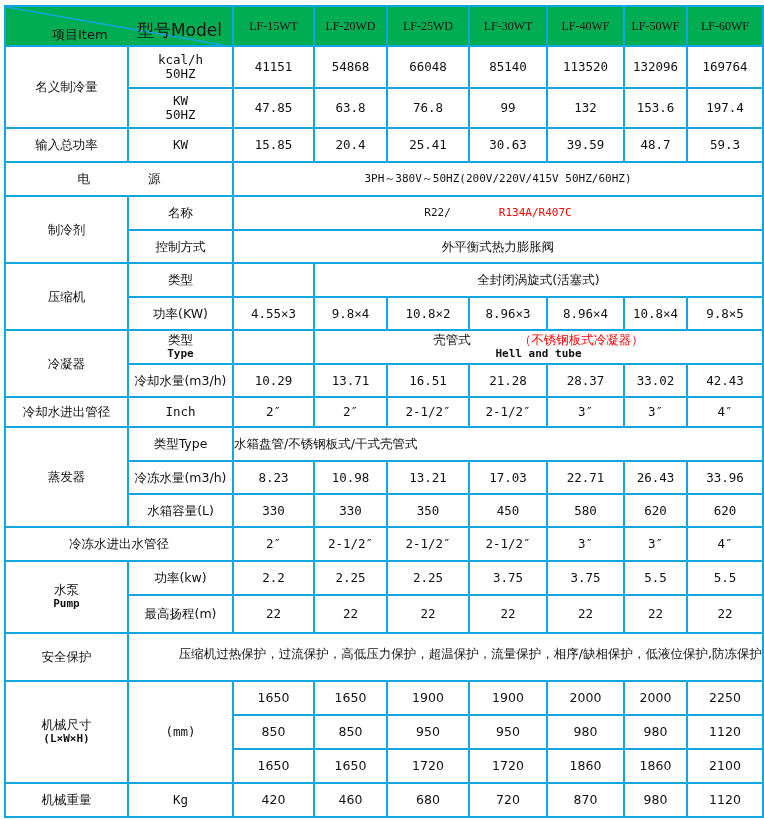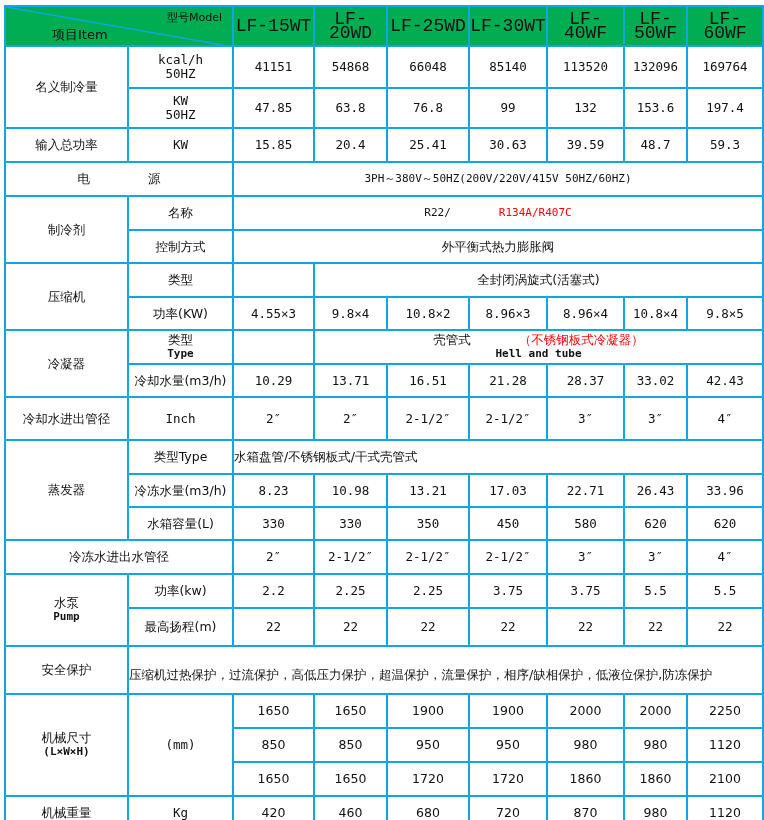--- a/index.html
+++ b/index.html
@@ -5,24 +5,24 @@
   html, body { margin: 0; padding: 0; background: #ffffff; }
   body { width: 764px; height: 820px; position: relative; overflow: hidden;
          font-family: "DejaVu Sans", "Liberation Sans", sans-serif; color: #111; }
   table.spec { position: absolute; left: 4px; top: 5px; border-collapse: collapse;
                table-layout: fixed; width: 758px; }
   table.spec td { border: 2px solid #12a6e0; text-align: center; vertical-align: middle;
                   padding: 0; font-size: 12.5px; line-height: 14px; overflow: hidden; }
   .mono { font-family: "DejaVu Sans Mono", "Liberation Mono", monospace; font-size: 11.5px; }
   .cn { font-size: 13.5px; }
   tr.head td { background: #00ad52; height: 38px; }
-  tr.head td.model { font-family: Liberation Mono, monospace; font-size: 18px; margin-left: 48px; }
+  tr.head td.model { font-family: Liberation Serif, serif; font-size: 12px; margin-left: 48px; }
   td.corner { position: relative; }
   td.corner svg { position: absolute; left: 0; top: 0; }
-  .corner-model { position: absolute; right: 10px; top: 4px; font-size: 11px; }
+  .corner-model { position: absolute; right: 10px; top: 16px; font-size: 17px; }
   .corner-item { position: absolute; left: 2px; bottom: 3px; font-size: 13px; margin-left: 44px; }
   .red { color: #ff0000; padding-left: 48px; }
   .small { font-size: 11px; font-weight: bold; }
 </style>
 </head>
 <body>
 
 <table class="spec">
   <colgroup>
     <col style="width:123px">
@@ -146,21 +146,21 @@
     <td class="cn" style="font-size:12.5px">冷却水量(m3/h)</td>
     <td class="mono">10.29</td>
     <td class="mono">13.71</td>
     <td class="mono">16.51</td>
     <td class="mono">21.28</td>
     <td class="mono">28.37</td>
     <td class="mono">33.02</td>
     <td class="mono">42.43</td>
   </tr>
 
-  <tr style="height:43px">
+  <tr style="height:30px">
     <td class="cn">冷却水进出管径</td>
     <td class="mono">Inch</td>
     <td class="mono">2″</td>
     <td class="mono">2″</td>
     <td class="mono">2-1/2″</td>
     <td class="mono">2-1/2″</td>
     <td class="mono">3″</td>
     <td class="mono">3″</td>
     <td class="mono">4″</td>
   </tr>
@@ -222,21 +222,21 @@
     <td class="mono">22</td>
     <td class="mono">22</td>
     <td class="mono">22</td>
     <td class="mono">22</td>
     <td class="mono">22</td>
     <td class="mono">22</td>
   </tr>
 
   <tr style="height:48px">
     <td class="cn">安全保护</td>
-    <td colspan="8" class="cn" style="text-align:left;vertical-align:top;padding-top:20px;line-height:16px">压缩机过热保护，过流保护，高低压力保护，超温保护，流量保护，相序/缺相保护，低液位保护,防冻保护</td>
+    <td colspan="8" class="cn" style="text-align:right;vertical-align:top;padding-top:12px;line-height:16px">压缩机过热保护，过流保护，高低压力保护，超温保护，流量保护，相序/缺相保护，低液位保护,防冻保护</td>
   </tr>
 
   <tr style="height:34px">
     <td rowspan="3" class="cn">
       <div>机械尺寸</div>
       <div class="mono small">(L×W×H)</div>
     </td>
     <td rowspan="3" class="mono">(mm)</td>
     <td>1650</td>
     <td>1650</td>

